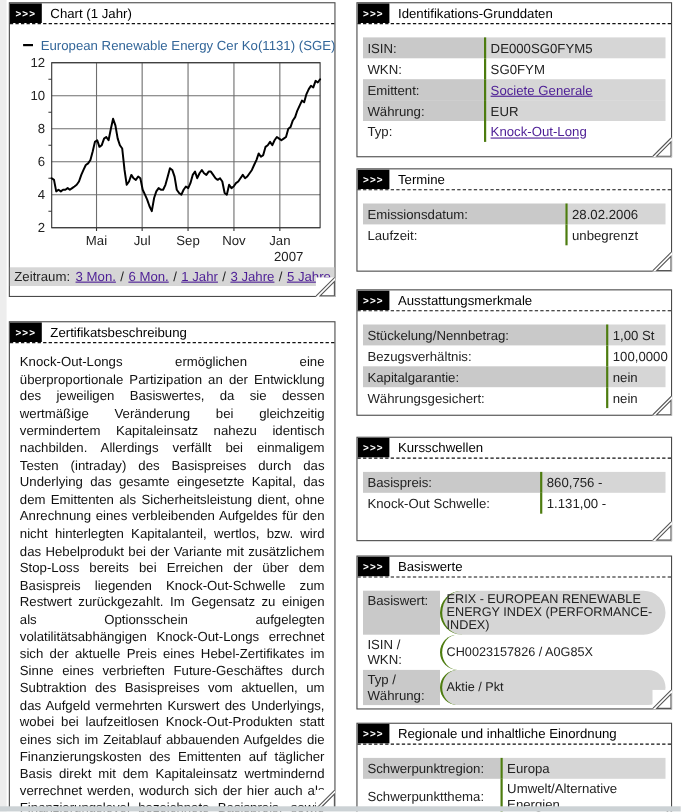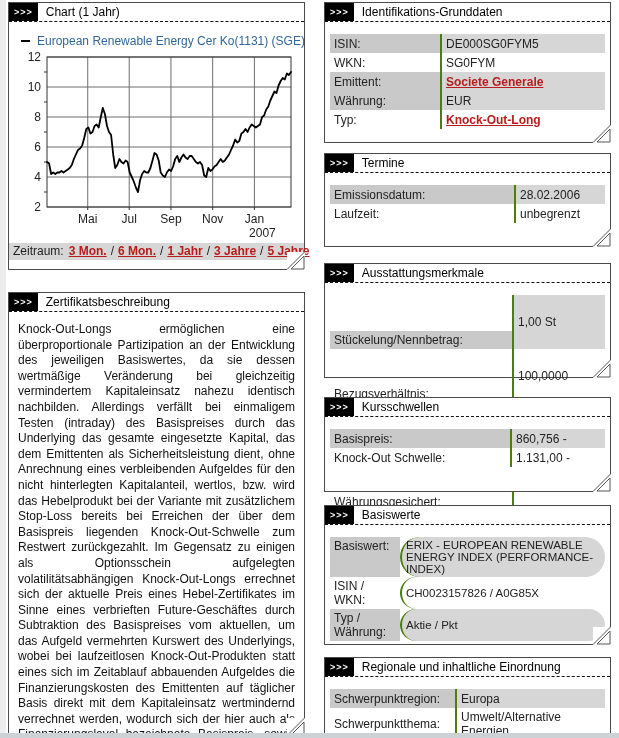--- a/index.html
+++ b/index.html
@@ -16,41 +16,41 @@
   .marker { background:#000; color:#fff; font-size:9px; font-weight:bold; letter-spacing:1px; line-height:18px; padding:0 5px; flex-shrink:0; }
   .panel-title { font-size:12px; line-height:18px; padding-left:8px; color:#000; white-space:nowrap; }
 
   .chart-panel { height:268px; margin-bottom:22px; }
   .legend { display:flex; align-items:center; padding:11px 0 0 12px; height:16px; }
   .legend-swatch { width:9px; height:2px; background:#000; margin-right:7px; flex-shrink:0; }
   .legend-text { color:#336699; font-size:12px; white-space:nowrap; }
   #chart-svg { display:block; margin:2px 0 0 2px; }
   .zeitraum { background:#d6d6d6; height:17px; line-height:17px; font-size:12px; color:#222; padding-left:4px; white-space:nowrap; }
   .zeitraum .zlabel { margin-right:5px; }
-  .lnk { color:#b91c1c; text-decoration:underline; cursor:pointer;font-weight:bold; }
+  .lnk { color:#4c1d95; text-decoration:underline; cursor:pointer; }
   .sep { margin:0 4px; color:#222; }
 
   .desc-panel { height:444px; }
   .desc-text { padding:10px 9px 0 9px; font-size:12px; line-height:15.6px; text-align:justify; color:#111; }
 
   .rpanel .tbl { padding:12px 5px 0 5px; }
   .trow { display:flex; min-height:19px; font-size:12px; }
   .tlabel { flex-shrink:0; box-sizing:border-box; padding:2px 2px 2px 4px; color:#222; display:flex; align-items:center; }
   .tvalue { flex:1; box-sizing:border-box; padding:2px 4px; color:#222; border-left:2px solid #4d7c0f; display:flex; align-items:center; }
   .trow.gray .tlabel { background:#c9c9c9; }
   .trow.gray .tvalue { background:#d6d6d6; }
 
   .p-ident { height:141px; margin-bottom:10px; }
   .p-ident .tlabel { width:110px; }
   .p-termine { height:94px; margin-bottom:16px; }
   .p-termine .tlabel { width:184px; }
   .p-ausstattung { height:115px; margin-bottom:19px; }
-  .p-ausstattung .tlabel { width:182px;margin-top:36px; }
+  .p-ausstattung .tlabel { width:221px; }
   .p-kurs { height:95px; margin-bottom:13px; }
-  .p-kurs .tlabel { width:180px; }
+  .p-kurs .tlabel { width:161px; }
   .p-basis { height:140px; margin-bottom:12px; }
   .p-basis .tlabel { width:70px; align-items:flex-start; }
   .p-basis .tvalue { font-size:11.5px;border-radius:20px; }
   .p-region { height:95px; }
   .p-region .tlabel { width:125px; }
 
   .fold { position:absolute; right:-1px; bottom:-1px; }
 </style>
 </head>
 <body>

